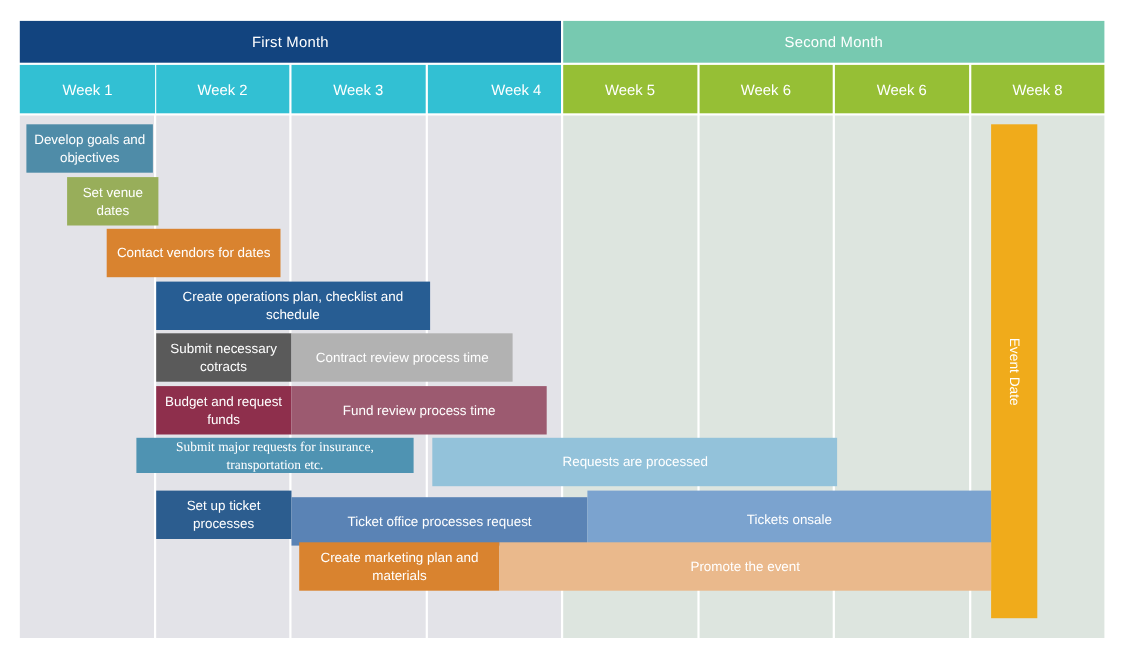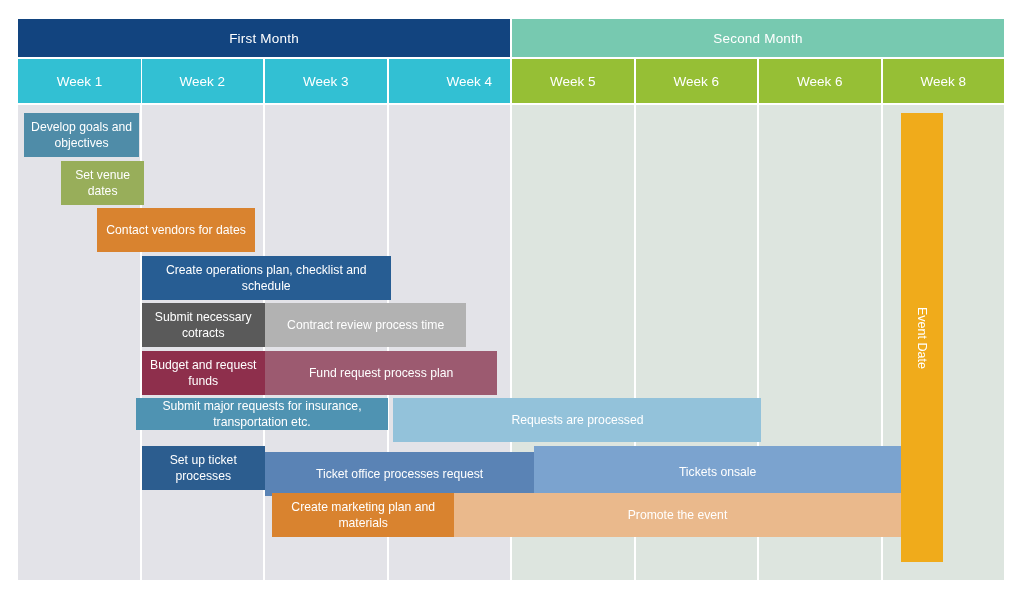--- a/index.html
+++ b/index.html
@@ -133,22 +133,22 @@
       <div class="body-col col-m2" style="left: 741px; width: 121.5px;"></div>
       <div class="body-col col-m2" style="left: 864.5px; width: 121.5px;"></div>
       <div class="bar vertical" style="left: 883.025px; width: 42px; top: 8px; height: 449px; background: rgb(240, 171, 27);">Event Date</div>
       <div class="bar" style="left: 6.175px; width: 114.855px; top: 8px; height: 44px; background: rgb(79, 140, 168);">Develop goals and objectives</div>
       <div class="bar" style="left: 43.225px; width: 82.745px; top: 55.5px; height: 44px; background: rgb(152, 174, 90);">Set venue dates</div>
       <div class="bar" style="left: 79.04px; width: 158.08px; top: 103px; height: 44px; background: rgb(217, 131, 47);">Contact vendors for dates</div>
       <div class="bar" style="left: 123.5px; width: 249.47px; top: 150.5px; height: 44px; background: rgb(39, 93, 147);">Create operations plan, checklist and schedule</div>
       <div class="bar" style="left: 123.5px; width: 123.5px; top: 198px; height: 44px; background: rgb(90, 90, 90);">Submit necessary cotracts</div>
       <div class="bar" style="left: 247px; width: 201.305px; top: 198px; height: 44px; background: rgb(178, 178, 178);">Contract review process time</div>
       <div class="bar" style="left: 123.5px; width: 123.5px; top: 245.5px; height: 44px; background: rgb(142, 47, 76);">Budget and request funds</div>
-      <div class="bar" style="left: 247px; width: 232.18px; top: 245.5px; height: 44px; background: rgb(156, 90, 112);">Fund request process plan</div>
-      <div class="bar" style="left: 118px; width: 251.94px; top: 293px; height: 32px; background: rgb(79, 147, 178);">Submit major requests for insurance, transportation etc.</div>
+      <div class="bar" style="left: 247px; width: 232.18px; top: 245.5px; height: 44px; background: rgb(156, 90, 112);">Fund review process time</div>
+      <div class="bar" style="left: 106px; width: 251.94px; top: 293px; height: 32px; background: rgb(79, 147, 178); font-family: Liberation Serif, serif;">Submit major requests for insurance, transportation etc.</div>
       <div class="bar" style="left: 375.44px; width: 368.03px; top: 293px; height: 44px; background: rgb(147, 194, 218);">Requests are processed</div>
       <div class="bar" style="left: 123.5px; width: 123.5px; top: 340.5px; height: 44px; background: rgb(44, 93, 143);">Set up ticket processes</div>
       <div class="bar" style="left: 247px; width: 269.23px; top: 347px; height: 44px; background: rgb(90, 131, 181);">Ticket office processes request</div>
       <div class="bar" style="left: 516.23px; width: 366.795px; top: 340.5px; height: 52px; background: rgb(123, 163, 207);">Tickets onsale</div>
       <div class="bar" style="left: 254.41px; width: 181.545px; top: 388px; height: 44px; background: rgb(217, 131, 47);">Create marketing plan and materials</div>
       <div class="bar" style="left: 435.955px; width: 447.07px; top: 388px; height: 44px; background: rgb(234, 185, 140);">Promote the event</div>
     </div>
 
 </div>
 

